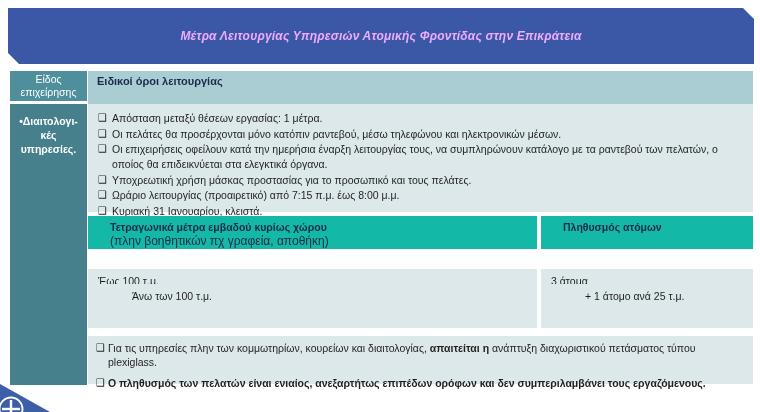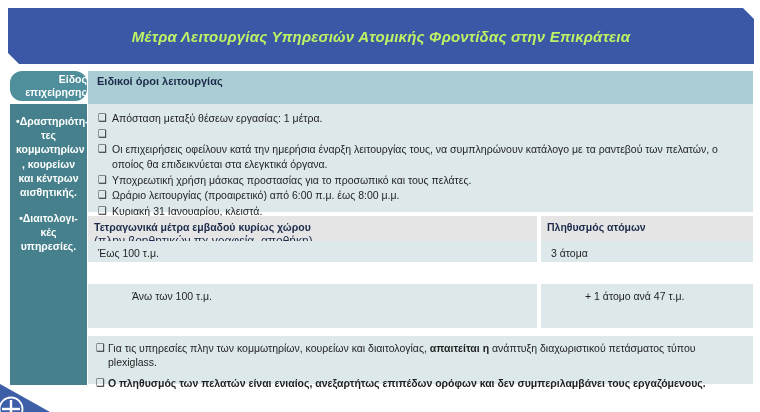--- a/index.html
+++ b/index.html
@@ -7,27 +7,27 @@
     position:relative;width:760px;height:412px;background:#ffffff;overflow:hidden;
     font-family:"Liberation Sans","DejaVu Sans",sans-serif;color:#262626;
   }
   
   .banner{
     position:absolute;left:8px;top:8px;width:746px;height:56px;background:#3b58a6;
     clip-path:polygon(0 0, calc(100% - 11px) 0, 100% 11px, 100% 100%, 11px 100%, 0 calc(100% - 11px));
     display:flex;align-items:center;justify-content:center;
   }
   .banner h1{
-    margin:3px;color:#bef264;font-size:15px;font-weight:bold;font-style:italic;letter-spacing:.2px;
+    margin:3px;color:#f0abfc;font-size:12px;font-weight:bold;font-style:italic;letter-spacing:.2px;
   }
   
   .sb-header{
     position:absolute;left:10px;top:71px;width:77px;height:30px;background:#4e8f9b;
-    display:flex;align-items:center;justify-content:center;text-align:right;
-    color:#ffffff;font-weight:bold;font-size:10.5px;line-height:1.25;border-radius:12px;
+    display:flex;align-items:center;justify-content:center;text-align:center;
+    color:#ffffff;font-weight:normal;font-size:10.5px;line-height:1.25;
   }
   .sb-body{
     position:absolute;left:10px;top:104px;width:77px;height:281px;background:#45808c;
     color:#ffffff;font-weight:bold;font-size:10.5px;line-height:1.35;text-align:center;
     box-sizing:border-box;padding:10px 6px;
   }
   .sb-body p{margin:0 0 12px 0;}
   
   .sec-header{
     position:absolute;left:88px;top:71px;width:665px;height:40px;background:#aacdd3;
@@ -35,26 +35,26 @@
   }
   
   .bullets{
     position:absolute;left:88px;top:104px;width:665px;height:108px;background:#dde8eb;
     box-sizing:border-box;padding:7px 10px 0 10px;font-size:10.5px;line-height:1.4;color:#1f1f1f;
   }
   .b-row{display:flex;margin-bottom:1px;}
   .b-glyph{flex:0 0 14px;font-size:10px;line-height:1.45;}
   
   .cell{position:absolute;box-sizing:border-box;font-size:10.5px;color:#1f1f1f;}
-  .th{background:#e5e5e5;color:#1b2a4a;padding:5px 6px;}
+  .th{background:#14b8a6;color:#1b2a4a;padding:5px 22px;}
   .td{background:#dde8eb;padding:6px 10px;}
   .c1{left:88px;width:449px;}
   .c2{left:541px;width:212px;}
   .rh{top:216px;height:33px;}
-  .r1{top:241px;height:21px;}
+  .r1{top:269px;height:28px;}
   .r2{top:284px;height:44px;padding-left:44px;}
   .th .main-line{font-weight:bold;font-size:10.5px;line-height:1.25;}
   .th .sub-line{font-weight:normal;font-size:12px;line-height:1.25;}
   
   .notes{
     position:absolute;left:88px;top:336px;width:665px;height:48px;background:#dde8eb;
     box-sizing:border-box;padding:5px 10px 0 8px;font-size:10.5px;line-height:1.35;color:#1f1f1f;
   }
   .n-row{display:flex;margin-bottom:7px;}
   .n-glyph{flex:0 0 12px;font-size:10px;}
@@ -70,47 +70,47 @@
 <div id="canvas">
 
   <div class="banner">
     <h1>Μέτρα Λειτουργίας Υπηρεσιών Ατομικής Φροντίδας στην Επικράτεια</h1>
   </div>
 
   <div class="sb-header">
     <span>Είδος επιχείρησης</span>
   </div>
   <div class="sb-body">
-    <p>•Δραστηριότη-τες κομμωτηρίων , κουρείων και κέντρων αισθητικής.</p>
     <p>•Διαιτολογι-κές υπηρεσίες.</p>
   </div>
 
   <div class="sec-header">
     <span>Ειδικοί όροι λειτουργίας</span>
   </div>
 
   <div class="bullets">
     <div class="b-row">
       <span class="b-glyph">❑</span>
       <span>Απόσταση μεταξύ θέσεων εργασίας: 1 μέτρα.</span>
     </div>
     <div class="b-row">
       <span class="b-glyph">❑</span>
+      <span>Οι πελάτες θα προσέρχονται μόνο κατόπιν ραντεβού, μέσω τηλεφώνου και ηλεκτρονικών μέσων.</span>
     </div>
     <div class="b-row">
       <span class="b-glyph">❑</span>
       <span>Οι επιχειρήσεις οφείλουν κατά την ημερήσια έναρξη λειτουργίας τους, να συμπληρώνουν κατάλογο με τα ραντεβού των πελατών, ο οποίος θα επιδεικνύεται στα ελεγκτικά όργανα.</span>
     </div>
     <div class="b-row">
       <span class="b-glyph">❑</span>
       <span>Υποχρεωτική χρήση μάσκας προστασίας για το προσωπικό και τους πελάτες.</span>
     </div>
     <div class="b-row">
       <span class="b-glyph">❑</span>
-      <span>Ωράριο λειτουργίας (προαιρετικό) από 6:00 π.μ. έως 8:00 μ.μ.</span>
+      <span>Ωράριο λειτουργίας (προαιρετικό) από 7:15 π.μ. έως 8:00 μ.μ.</span>
     </div>
     <div class="b-row">
       <span class="b-glyph">❑</span>
       <span>Κυριακή 31 Ιανουαρίου, κλειστά.</span>
     </div>
   </div>
 
   <div class="cell th c1 rh">
     <div class="main-line">Τετραγωνικά μέτρα εμβαδού κυρίως χώρου</div>
     <div class="sub-line">(πλην βοηθητικών πχ γραφεία, αποθήκη)</div>
@@ -123,21 +123,21 @@
     <span>Έως 100 τ.μ.</span>
   </div>
   <div class="cell td c2 r1">
     <span>3 άτομα</span>
   </div>
 
   <div class="cell td c1 r2">
     <span>Άνω των 100 τ.μ.</span>
   </div>
   <div class="cell td c2 r2">
-    <span>+ 1 άτομο ανά 47 τ.μ.</span>
+    <span>+ 1 άτομο ανά 25 τ.μ.</span>
   </div>
 
   <div class="notes">
     <div class="n-row">
       <span class="n-glyph">❑</span>
       <span><span>Για τις υπηρεσίες πλην των κομμωτηρίων, κουρείων και διαιτολογίας,  </span><span class="bold">απαιτείται η</span><span> ανάπτυξη διαχωριστικού πετάσματος τύπου plexiglass.</span></span>
     </div>
     <div class="n-row">
       <span class="n-glyph">❑</span>
       <span><span></span><span class="bold">Ο πληθυσμός των πελατών είναι ενιαίος, ανεξαρτήτως επιπέδων ορόφων και δεν συμπεριλαμβάνει τους εργαζόμενους.</span><span></span></span>

